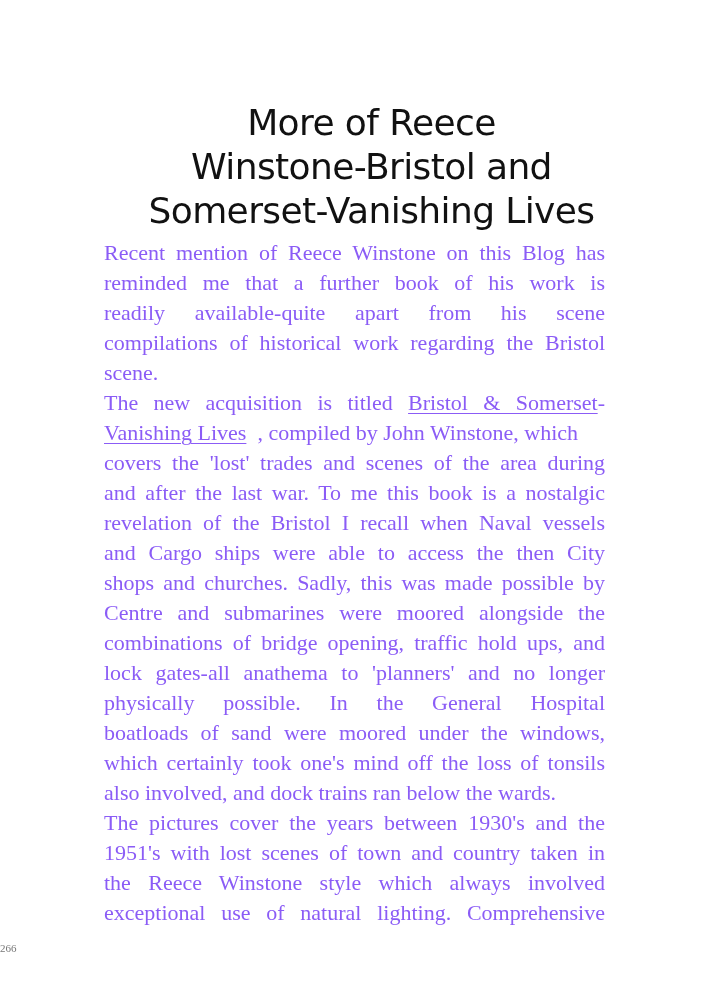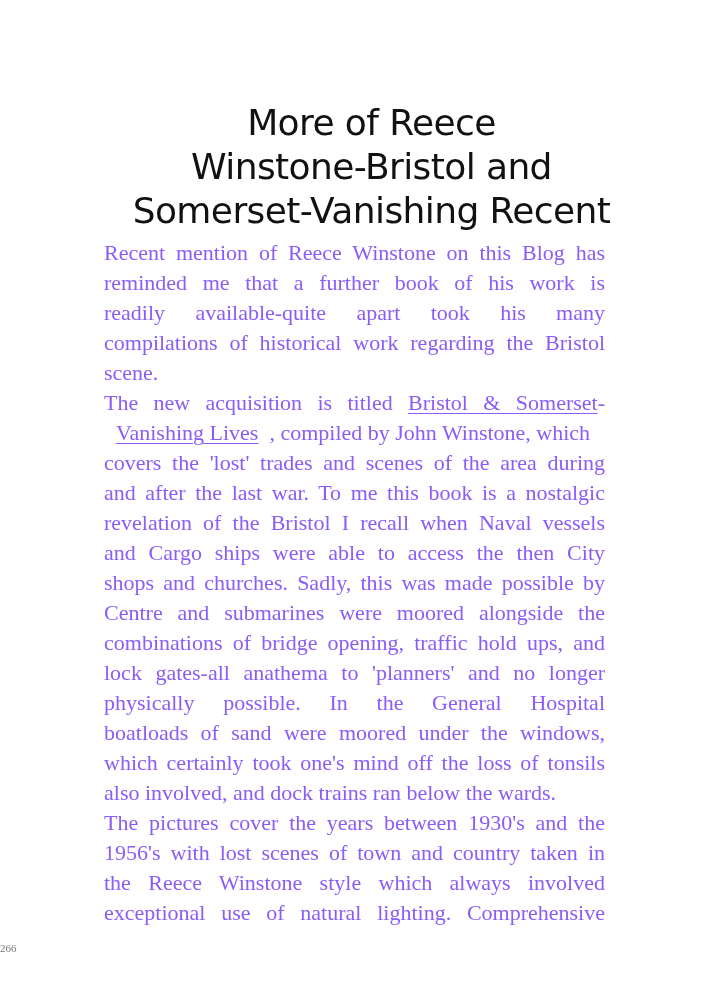--- a/index.html
+++ b/index.html
@@ -72,52 +72,52 @@
     }
   </style>
 </head>
 <body>
 
 <div class="page">
 
   <h1 class="title">
     <span>More of Reece</span>
     <span>Winstone-Bristol and</span>
-    <span>Somerset-Vanishing Recent</span>
+    <span>Somerset-Vanishing Lives</span>
   </h1>
 
   <div class="body-text">
 
     <div>
       <span class="line">Recent mention of Reece Winstone on this Blog has</span>
       <span class="line">reminded me that a further book of his work is</span>
-      <span class="line">readily available-quite apart took his many</span>
+      <span class="line">readily available-quite apart from his scene</span>
       <span class="line">compilations of historical work regarding the Bristol</span>
       <span class="line last">scene.</span>
     </div>
 
     <div>
       <span class="line"><span>The new acquisition is titled </span><span class="u">Bristol &amp; Somerset</span><span>-</span></span>
-      <span class="line last" style="white-space:pre;margin-left:12px;"><span class="u">Vanishing Lives</span><span>  , compiled by John Winstone, which</span></span>
+      <span class="line last" style="white-space:pre;"><span class="u">Vanishing Lives</span><span>  , compiled by John Winstone, which</span></span>
       <span class="line">covers the 'lost' trades and scenes of the area during</span>
       <span class="line">and after the last war. To me this book is a nostalgic</span>
       <span class="line">revelation of the Bristol I recall when Naval vessels</span>
       <span class="line">and Cargo ships were able to access the then City</span>
       <span class="line">shops and churches. Sadly, this was made possible by</span>
       <span class="line">Centre and submarines were moored alongside the</span>
       <span class="line">combinations of bridge opening, traffic hold ups, and</span>
       <span class="line">lock gates-all anathema to 'planners' and no longer</span>
       <span class="line">physically possible. In the General Hospital</span>
       <span class="line">boatloads of sand were moored under the windows,</span>
       <span class="line">which certainly took one's mind off the loss of tonsils</span>
       <span class="line last">also involved, and dock trains ran below the wards.</span>
     </div>
 
     <div>
       <span class="line">The pictures cover the years between 1930's and the</span>
-      <span class="line">1956's with lost scenes of town and country taken in</span>
+      <span class="line">1951's with lost scenes of town and country taken in</span>
       <span class="line">the Reece Winstone style which always involved</span>
       <span class="line">exceptional use of natural lighting. Comprehensive</span>
     </div>
   </div>
 
   <div class="page-number">266</div>
 </div>
 
 </body></html>

